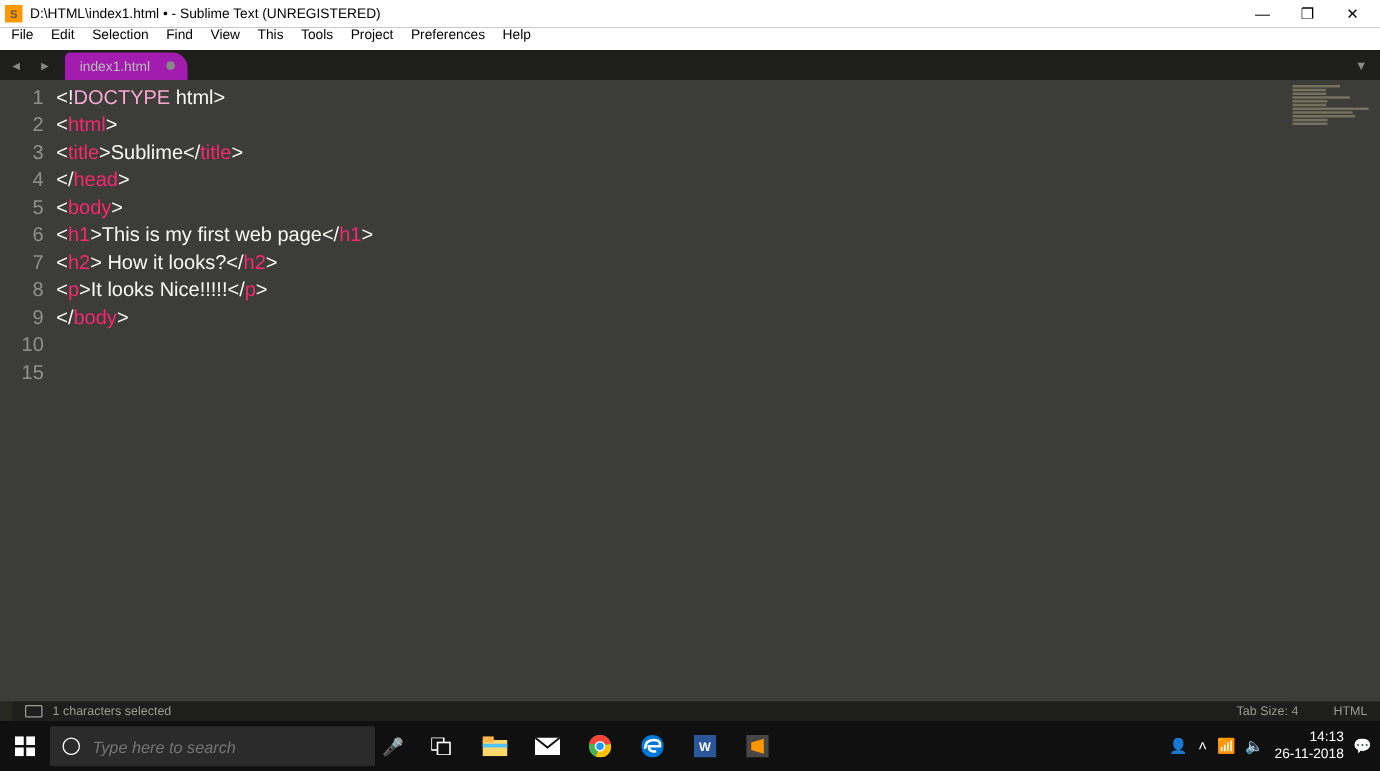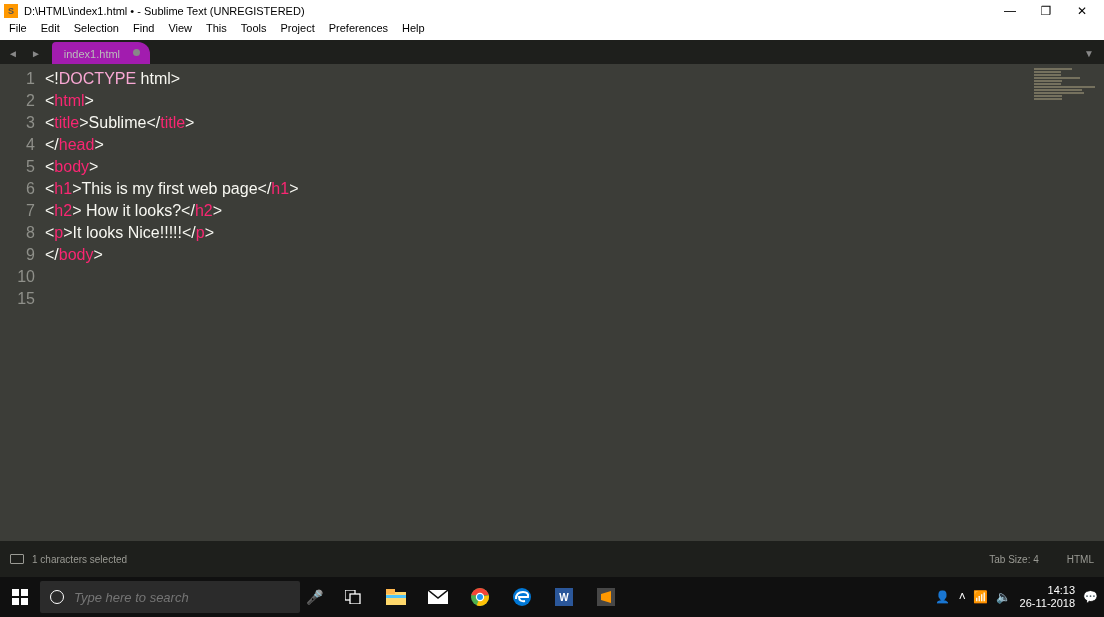--- a/index.html
+++ b/index.html
@@ -27,21 +27,21 @@
   .code { flex:1; padding-top:4px; color:#f8f8f2; font-family:Consolas,monospace; font-size:16px; line-height:22px; }
   .code .line { white-space:pre; height:22px; }
   .minimap { width:70px; background:#3c3d38; border-left:0; padding:4px 4px 0 0;}
   .minimap .mm { height:2px; margin-bottom:1px;}
   .tk-punc{color:#f8f8f2;}
   .tk-doctype{color:#f9a8d4;}
   .tk-tag{color:#f92672;}
   .tk-text{color:#f8f8f2;}
   .tk-cursor{background:#49483e;}
   
-  .statusbar { height:36px; background:#1e1f1c; color:#9a9a94; font-size:10px; display:flex; align-items:center; padding:0 10px; }
+  .statusbar { height:16px; background:#1e1f1c; color:#9a9a94; font-size:10px; display:flex; align-items:center; padding:0 10px;margin-left:10px; }
   .statusbar .icon{ width:14px;height:10px;border:1px solid #9a9a94;border-radius:1px;margin-right:8px;}
   .statusbar .left { flex:1; }
   .statusbar .info { margin-left:28px;}
   
   .taskbar { height:40px; width:100%; background:#101010; display:flex; align-items:center; color:#fff; }
   .tb-start { width:40px; height:40px; display:flex; align-items:center; justify-content:center; cursor:pointer;}
   .tb-start svg{width:16px;height:16px;fill:#fff;}
   .tb-search { height:32px; width:260px; background:#2b2b2b; display:flex; align-items:center; padding:0 10px; font-size:13px; color:#ccc; border-radius:2px;}
   .tb-search .circ{width:14px;height:14px;border:1.5px solid #fff;border-radius:50%;margin-right:10px;}
   .tb-search input{flex:1;background:transparent;border:0;color:#ccc;font-size:13px;outline:none;font-style:italic;}

